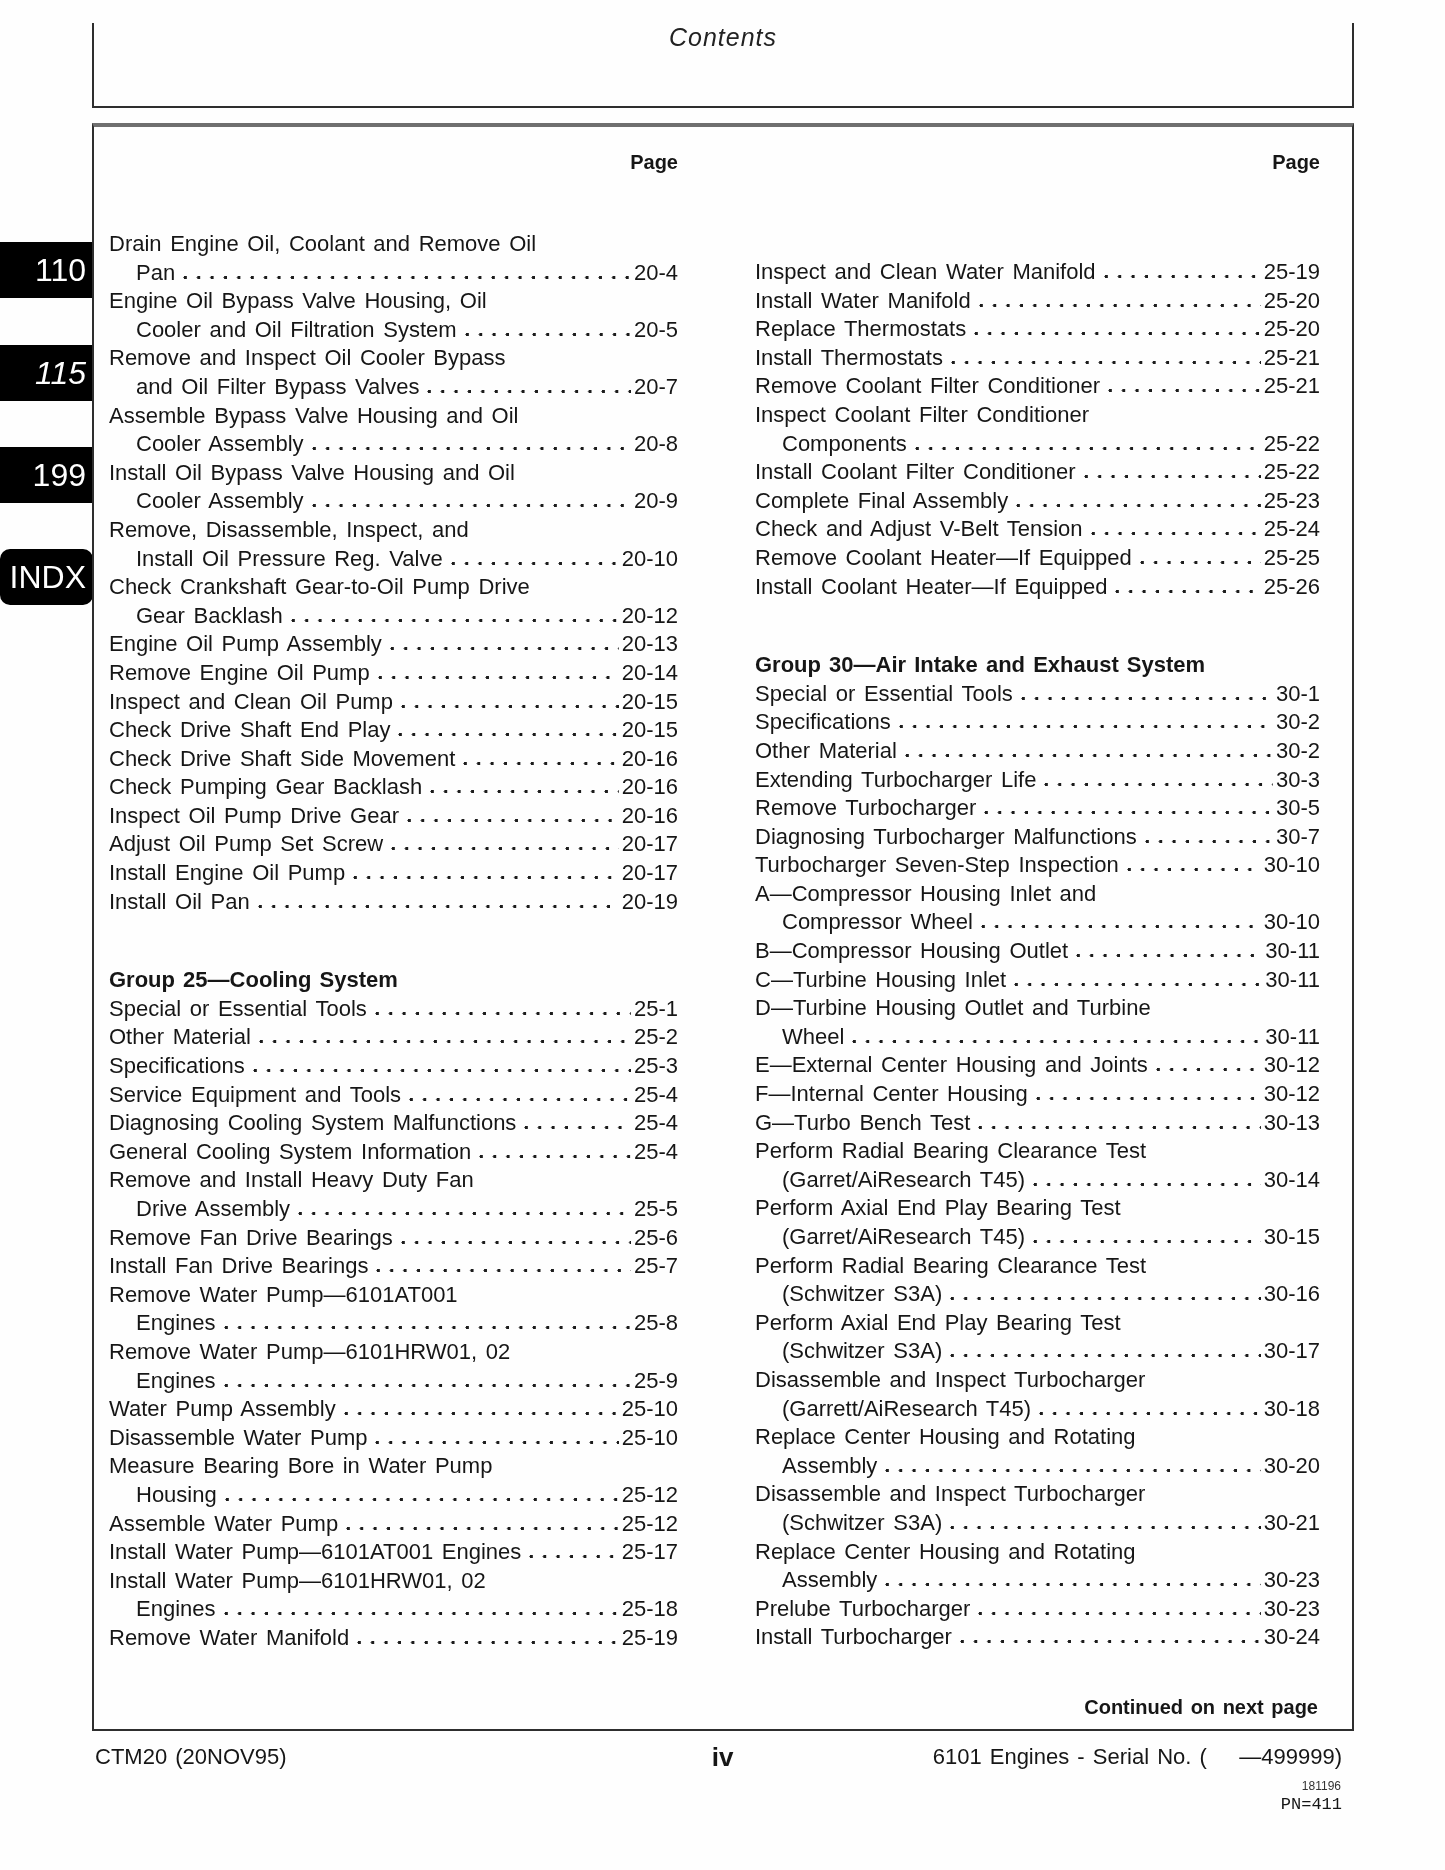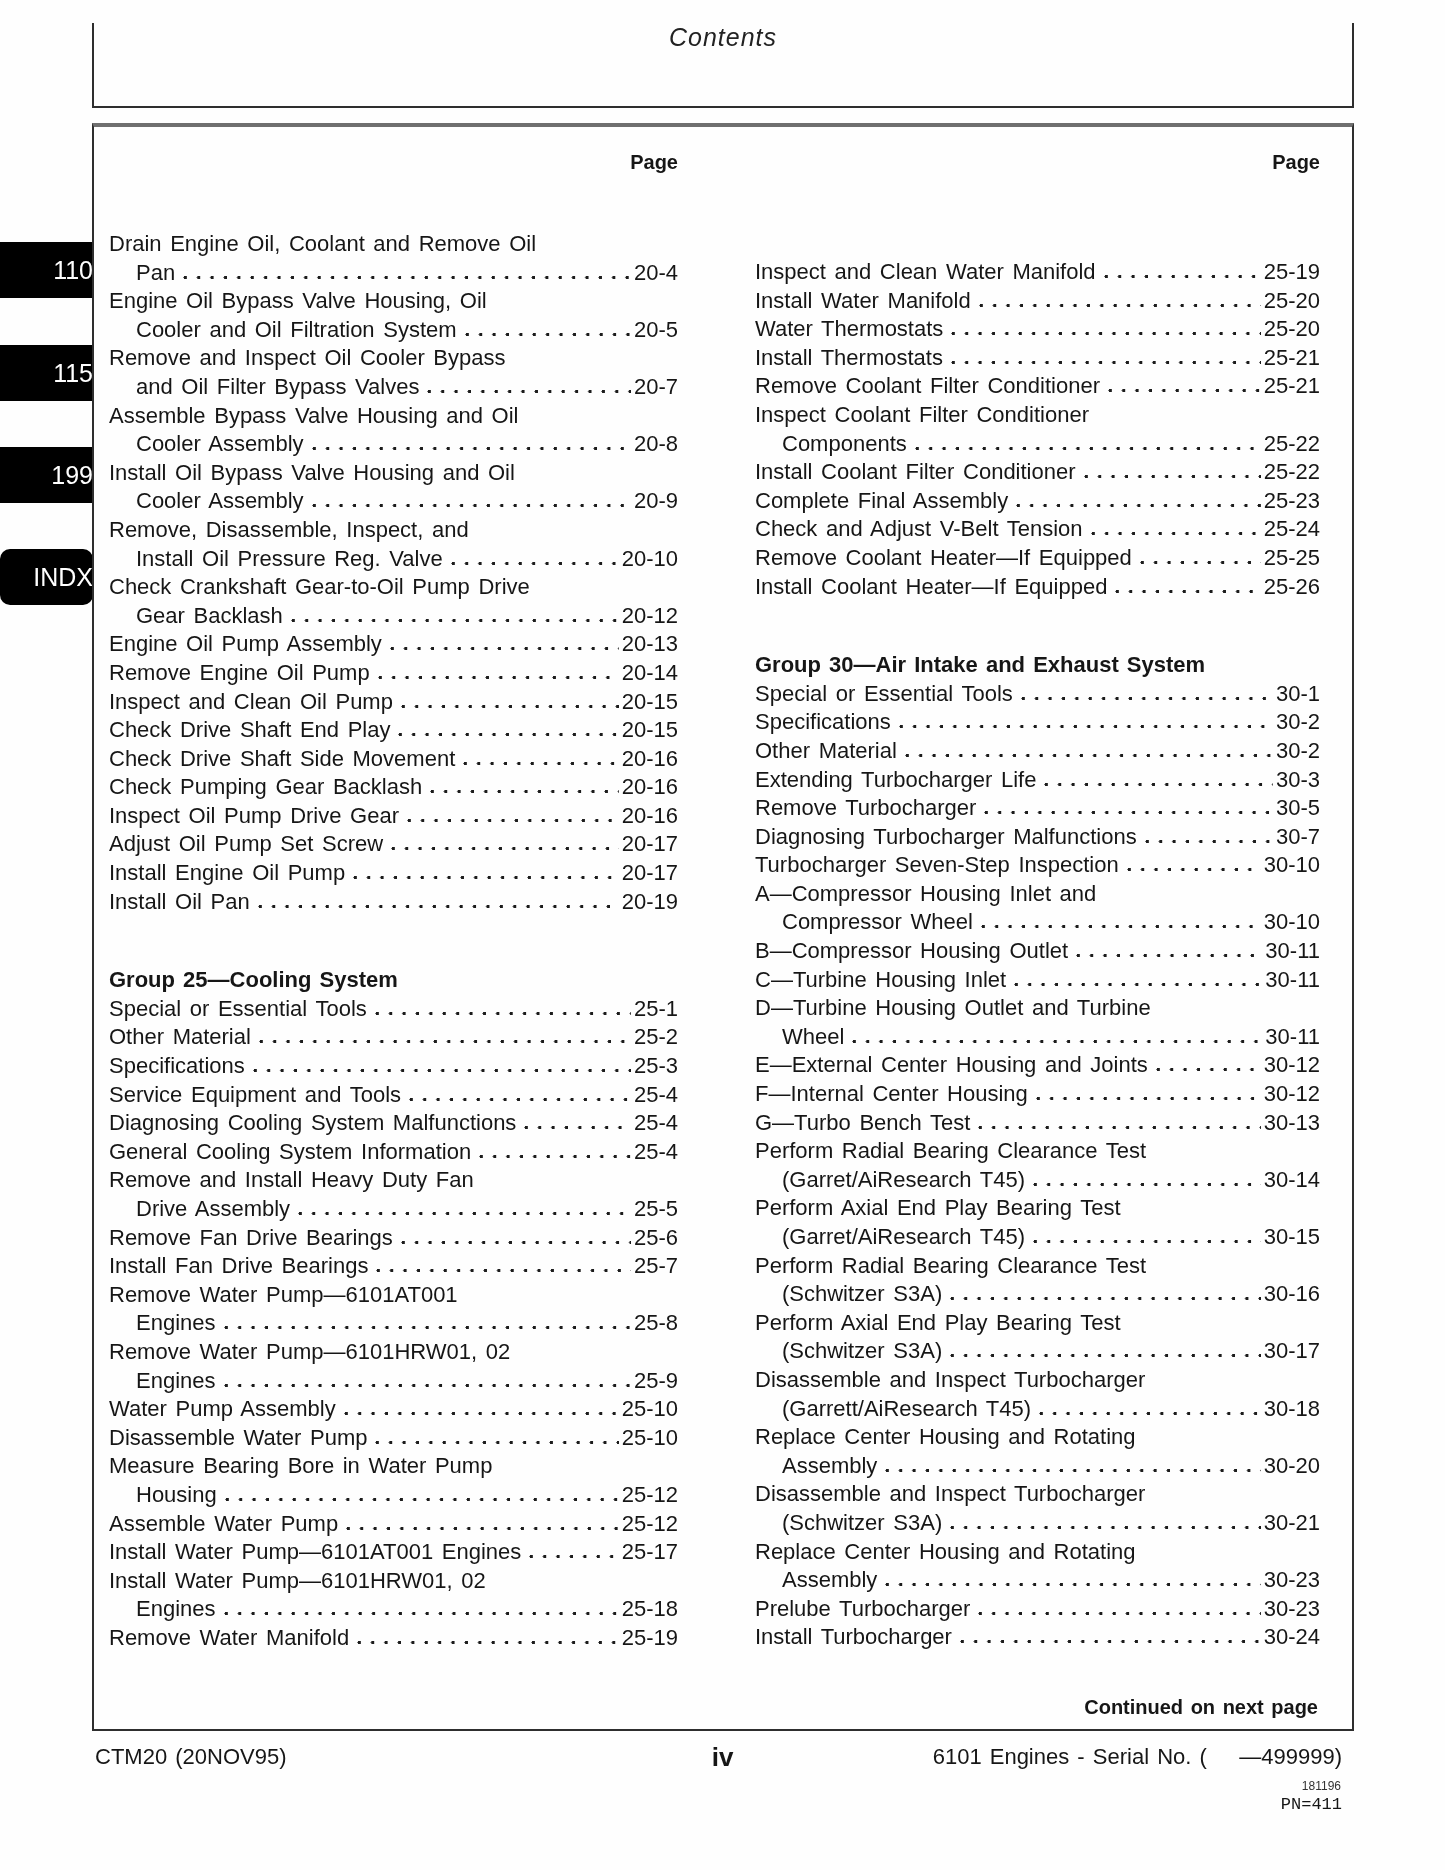--- a/index.html
+++ b/index.html
@@ -6,24 +6,24 @@
   .sheet {
     position:relative; width:1445px; height:1870px; overflow:hidden;
     background:#fefefe; color:#161616;
     font-family:"Liberation Sans", sans-serif;
   }
 
   
   .tab {
     position:absolute; left:0; width:93px; height:56px;
     background:#000; color:#fff;
-    font-size:25px; line-height:56px; text-align:right;
-    padding-right:0; box-sizing:border-box;
+    font-size:32px; line-height:56px; text-align:right;
+    padding-right:7px; box-sizing:border-box;
   }
-  .tab-1 { top:242px; } .tab-2 { top:345px; } .tab-3 { top:447px; } .tab-4 { top:549px;border-radius:10px; }
+  .tab-1 { top:242px; } .tab-2 { top:345px;font-style:italic; } .tab-3 { top:447px; } .tab-4 { top:549px;border-radius:10px; }
 
   
   .header-box {
     position:absolute; left:92px; top:23px; width:1262px; height:85px;
     border-left:2px solid #2e2e2e; border-right:2px solid #2e2e2e; border-bottom:2px solid #2e2e2e;
     box-sizing:border-box;
     display:flex; align-items:flex-start; justify-content:center;
   }
   .contents-title { font-style:italic; font-size:25px; letter-spacing:1px; color:#222; }
 
@@ -381,21 +381,21 @@
           </div>
           <div class="toc-item">
             <div class="toc-line">
               <span class="t">Install Water Manifold</span>
               <span class="leader"></span>
               <span class="pg">25-20</span>
             </div>
           </div>
           <div class="toc-item">
             <div class="toc-line">
-              <span class="t">Water Thermostats</span>
+              <span class="t">Replace Thermostats</span>
               <span class="leader"></span>
               <span class="pg">25-20</span>
             </div>
           </div>
           <div class="toc-item">
             <div class="toc-line">
               <span class="t">Install Thermostats</span>
               <span class="leader"></span>
               <span class="pg">25-21</span>
             </div>

